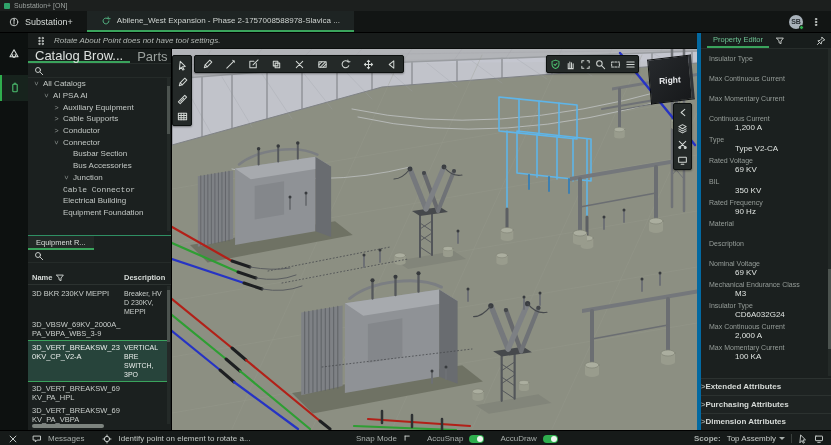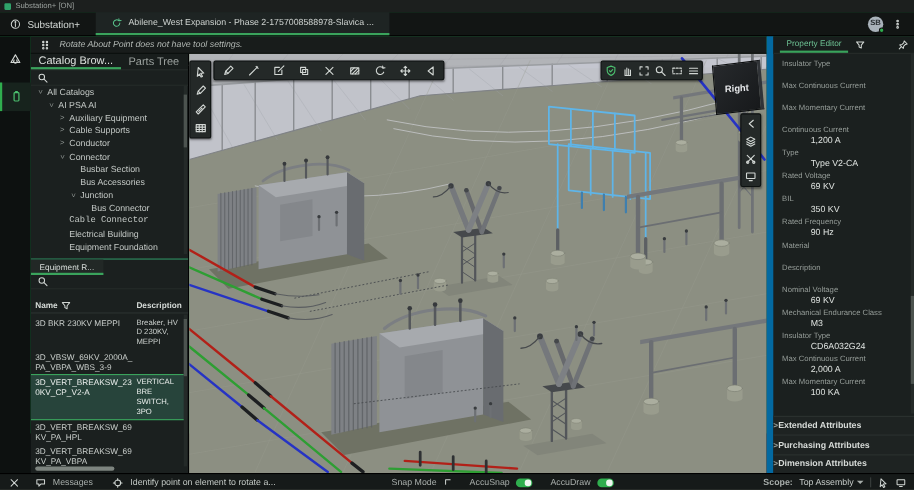--- a/index.html
+++ b/index.html
@@ -1,17 +1,17 @@
 <!DOCTYPE html>
 <html><head>
 <meta charset="utf-8">
 <style>
   *{margin:0;padding:0;box-sizing:border-box}
   html,body{width:831px;height:445px;overflow:hidden;background:#0e1211;font-family:"Liberation Sans",sans-serif}
-  #app{position:relative;width:831px;height:394px;background:#22c55e;color:#c7ccc9;font-size:8px}
+  #app{position:relative;width:831px;height:394px;background:#8b5cf6;color:#c7ccc9;font-size:8px}
 
   
   .titlebar{position:absolute;left:0;top:0;width:831px;height:11px;background:#1c1f1e;display:flex;align-items:center;gap:4px;padding-left:4px;font-size:7px;color:#9aa09d}
   .titlebar .sq{width:6px;height:6px;background:#2fa36a;border-radius:1px}
 
   
   .menubar{position:absolute;left:0;top:11px;width:831px;height:22px;background:#121514;display:flex;align-items:stretch;border-bottom:1px solid #000}
   .mb-left{display:flex;align-items:center;gap:6px;padding-left:9px}
   .app-label{font-size:9px;color:#d6dbd8}
   .doc-tab{margin-left:14px;display:flex;align-items:center;gap:6px;padding:0 14px;background:#1e2423;border-bottom:2px solid #3aa35c;font-size:8px;color:#ced3d0;max-width:360px;white-space:nowrap}
@@ -32,21 +32,21 @@
   
   svg{stroke:#d2d7d4;fill:none;stroke-width:1.1;stroke-linecap:round;stroke-linejoin:round}
   [data-icon] svg{width:10px;height:10px;display:block}
   .icon-btn{width:22px;height:14px;display:flex;align-items:center;justify-content:center;cursor:default}
   .icon-btn svg{width:11px;height:11px}
   .icon-btn.green svg{stroke:#4cc06f}
 
   
   .left-panel{position:absolute;left:28px;top:49px;width:144px;height:381px;background:#1b201f;border-right:1px solid #000;overflow:hidden}
   .ptabs{display:flex;align-items:center;height:15px;border-bottom:1px solid #272d2b;background:#181d1c}
-  .ptab{padding:0 7px;height:100%;display:flex;align-items:center;font-size:10px;color:#9ba19e;white-space:nowrap}
+  .ptab{padding:0 7px;height:100%;display:flex;align-items:center;font-size:13px;color:#9ba19e;white-space:nowrap}
   .ptab.on{color:#dce0dd;border-bottom:2px solid #3aa35c;background:#20262 4}
   .pin{margin-left:auto;padding-right:5px}
   .searchrow{display:flex;align-items:center;gap:4px;height:14px;padding-left:6px;border-bottom:1px solid #252b29}
   .searchin{flex:1;background:transparent;border:none;outline:none;color:#cfd4d1;font-size:8px;height:12px}
   .tree{position:absolute;left:0;top:29px;width:140px;height:153px;overflow:hidden}
   .titem{display:flex;align-items:center;gap:3px;height:11.7px;font-size:8px;color:#c3c8c5;white-space:nowrap}
   .arrow{width:7px;color:#8f9592;font-size:7px;display:inline-block;text-align:center}
   .arrow.col::before{content:">"}
   .arrow.exp::before{content:">";display:inline-block;transform:rotate(90deg)}
   .vsb{position:absolute;width:3px;background:#242a28}
@@ -76,21 +76,21 @@
   .vtb.leftbar{left:0;top:6px}
   .vtb.viewbar{left:374px;top:6px}
   .vtb.rightbar{left:501px;top:54px}
   .vtb.leftbar .icon-btn{width:16px;height:16px}
   .vtb.viewbar .icon-btn{width:14px;height:14px}
   .vtb.rightbar .icon-btn{width:15px;height:15px}
   .viewcube{position:absolute;left:477px;top:8px;width:44px;height:45px;background:linear-gradient(135deg,#26292c,#17191b);border:1px solid #0b0d0e;border-right:3px solid #303337;transform:rotate(-5deg) skewY(-2deg);z-index:4;display:flex;align-items:center;justify-content:center}
   .viewcube span{color:#e8eaec;font-size:8.5px;font-weight:bold;transform:rotate(3deg)}
 
   
-  .right-panel{position:absolute;left:697px;top:33px;width:134px;height:397px;background:#1b201f;border-left:6px solid #0369a1;overflow:hidden}
+  .right-panel{position:absolute;left:697px;top:33px;width:134px;height:397px;background:#1b201f;border-left:4px solid #0369a1;overflow:hidden}
   .rtabs{display:flex;align-items:center;height:16px;border-bottom:1px solid #272d2b;background:#181d1c;padding-left:6px}
   .rtab{height:100%;display:flex;align-items:center;gap:4px;padding:0 6px;font-size:7.5px}
   .rtab.on{color:#6ec394;border-bottom:2px solid #3aa35c}
   .fields{position:absolute;left:0;top:16px;width:130px;height:327px;padding:5px 4px 0 8px;overflow:hidden}
   .pfield{margin-bottom:2px}
   .plabel{font-size:7px;line-height:9px;color:#969d99}
   .pvalue{font-size:8px;line-height:10px;color:#dfe3e0;margin-left:26px;min-height:9px}
   .sections{position:absolute;left:0;bottom:0;width:134px}
   .psection{height:17.5px;border-top:1px solid #2c3230;display:flex;align-items:center;gap:0;padding-left:0;font-size:8px;font-weight:bold;color:#d6dad7;background:#1e2322}
   .chev{color:#9aa09c;font-size:7.5px}
@@ -231,24 +231,20 @@
     <span class="arrow"></span>
     <span class="lbl">Busbar Section</span>
   </div>
         <div class="titem" style="padding-left: 35px;">
     <span class="arrow"></span>
     <span class="lbl">Bus Accessories</span>
   </div>
         <div class="titem" style="padding-left: 35px;">
     <span class="arrow exp"></span>
     <span class="lbl">Junction</span>
-  </div>
-        <div class="titem" style="padding-left: 45px;">
-    <span class="arrow"></span>
-    <span class="lbl">Bus Connector</span>
   </div>
         <div class="titem" style="padding-left: 25px; font-family: Liberation Mono, monospace;">
     <span class="arrow"></span>
     <span class="lbl">Cable Connector</span>
   </div>
         <div class="titem" style="padding-left: 25px; text-align: center;">
     <span class="arrow"></span>
     <span class="lbl">Electrical Building</span>
   </div>
         <div class="titem" style="padding-left: 25px;">

